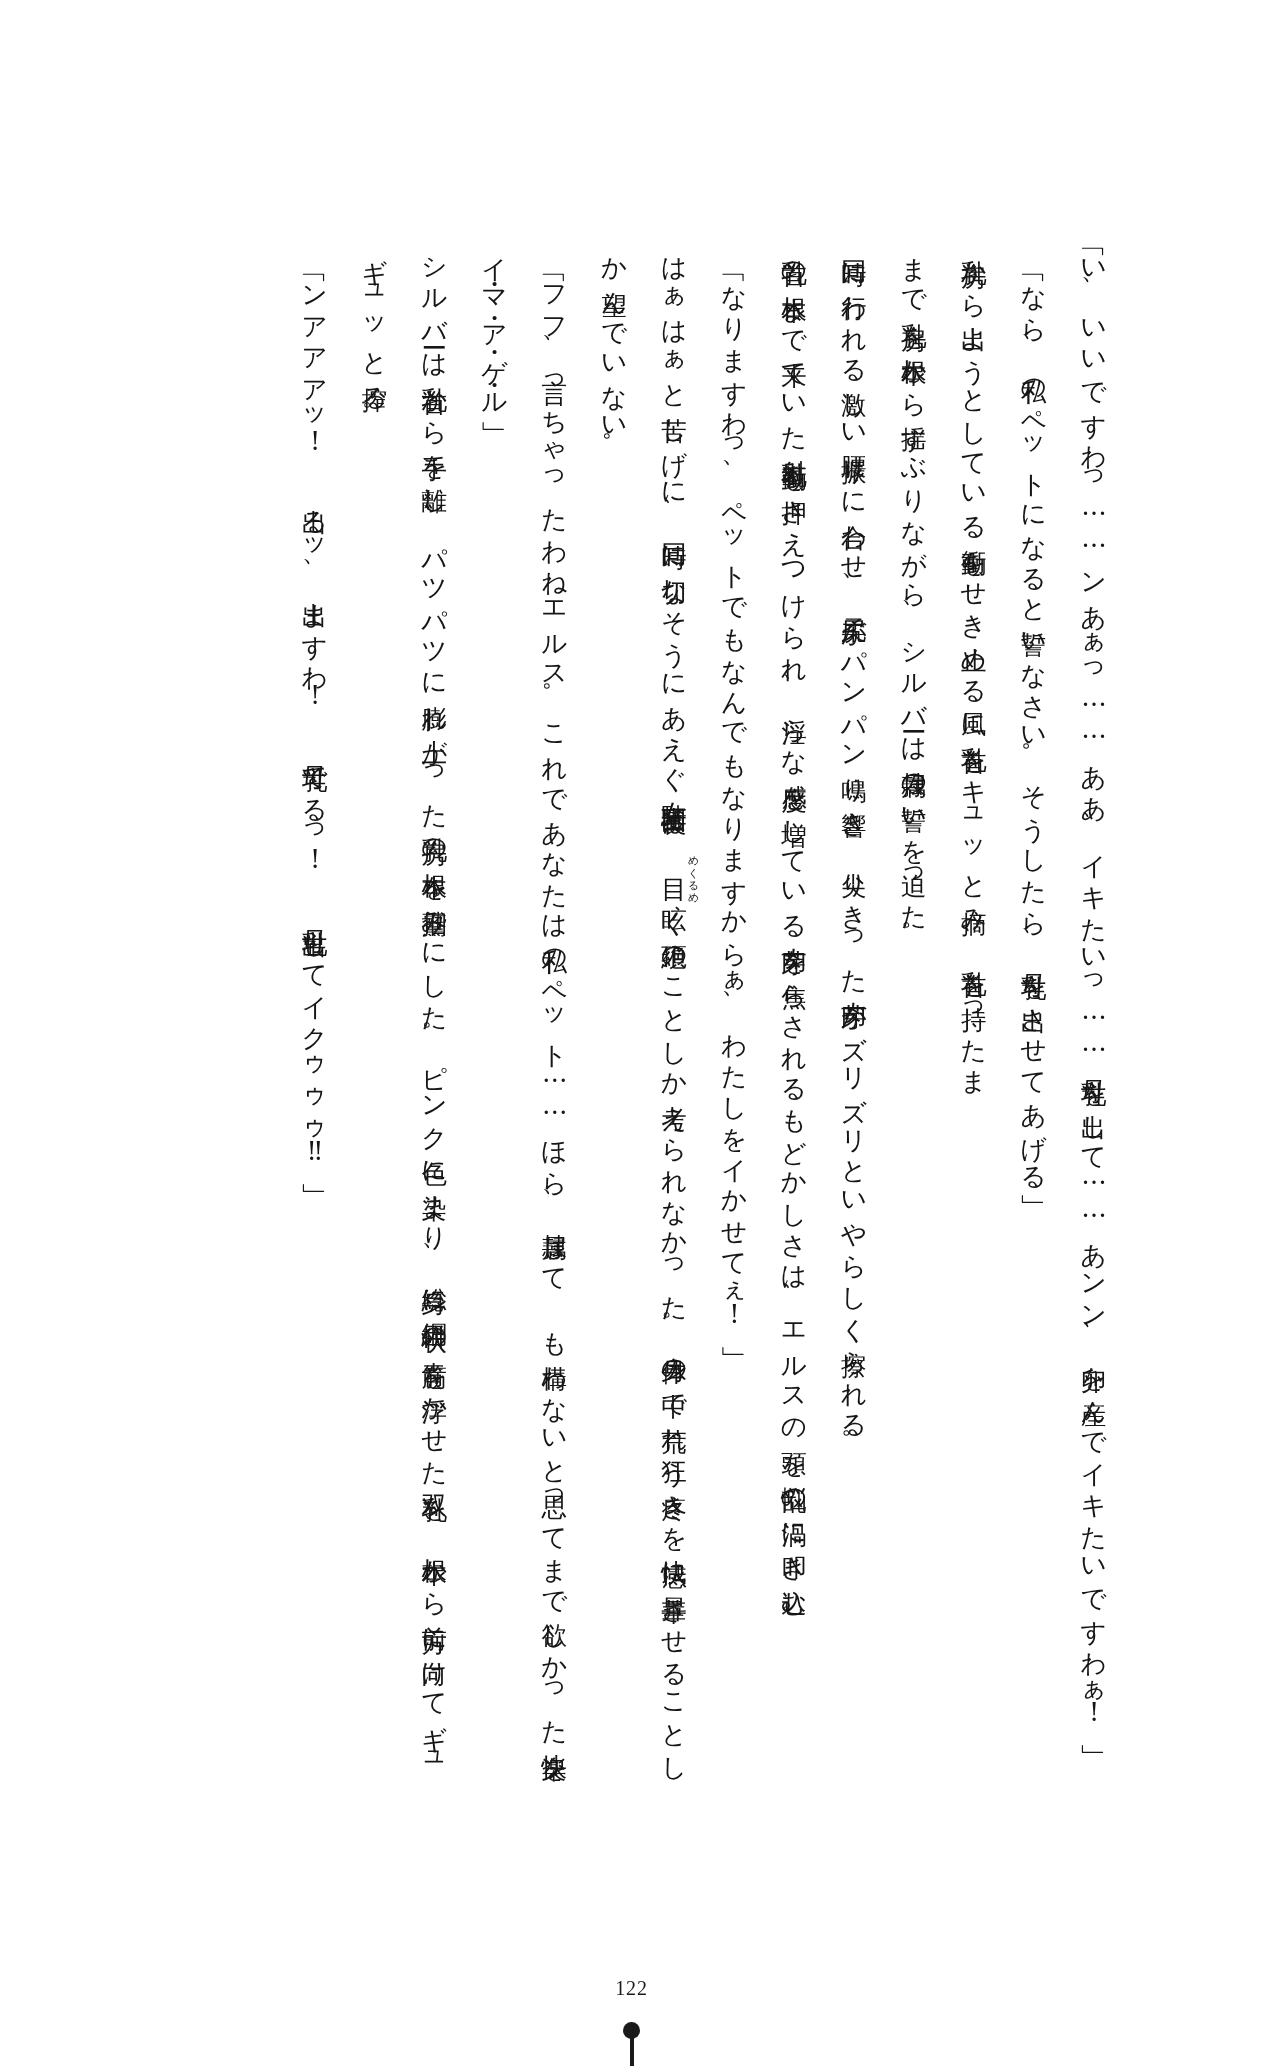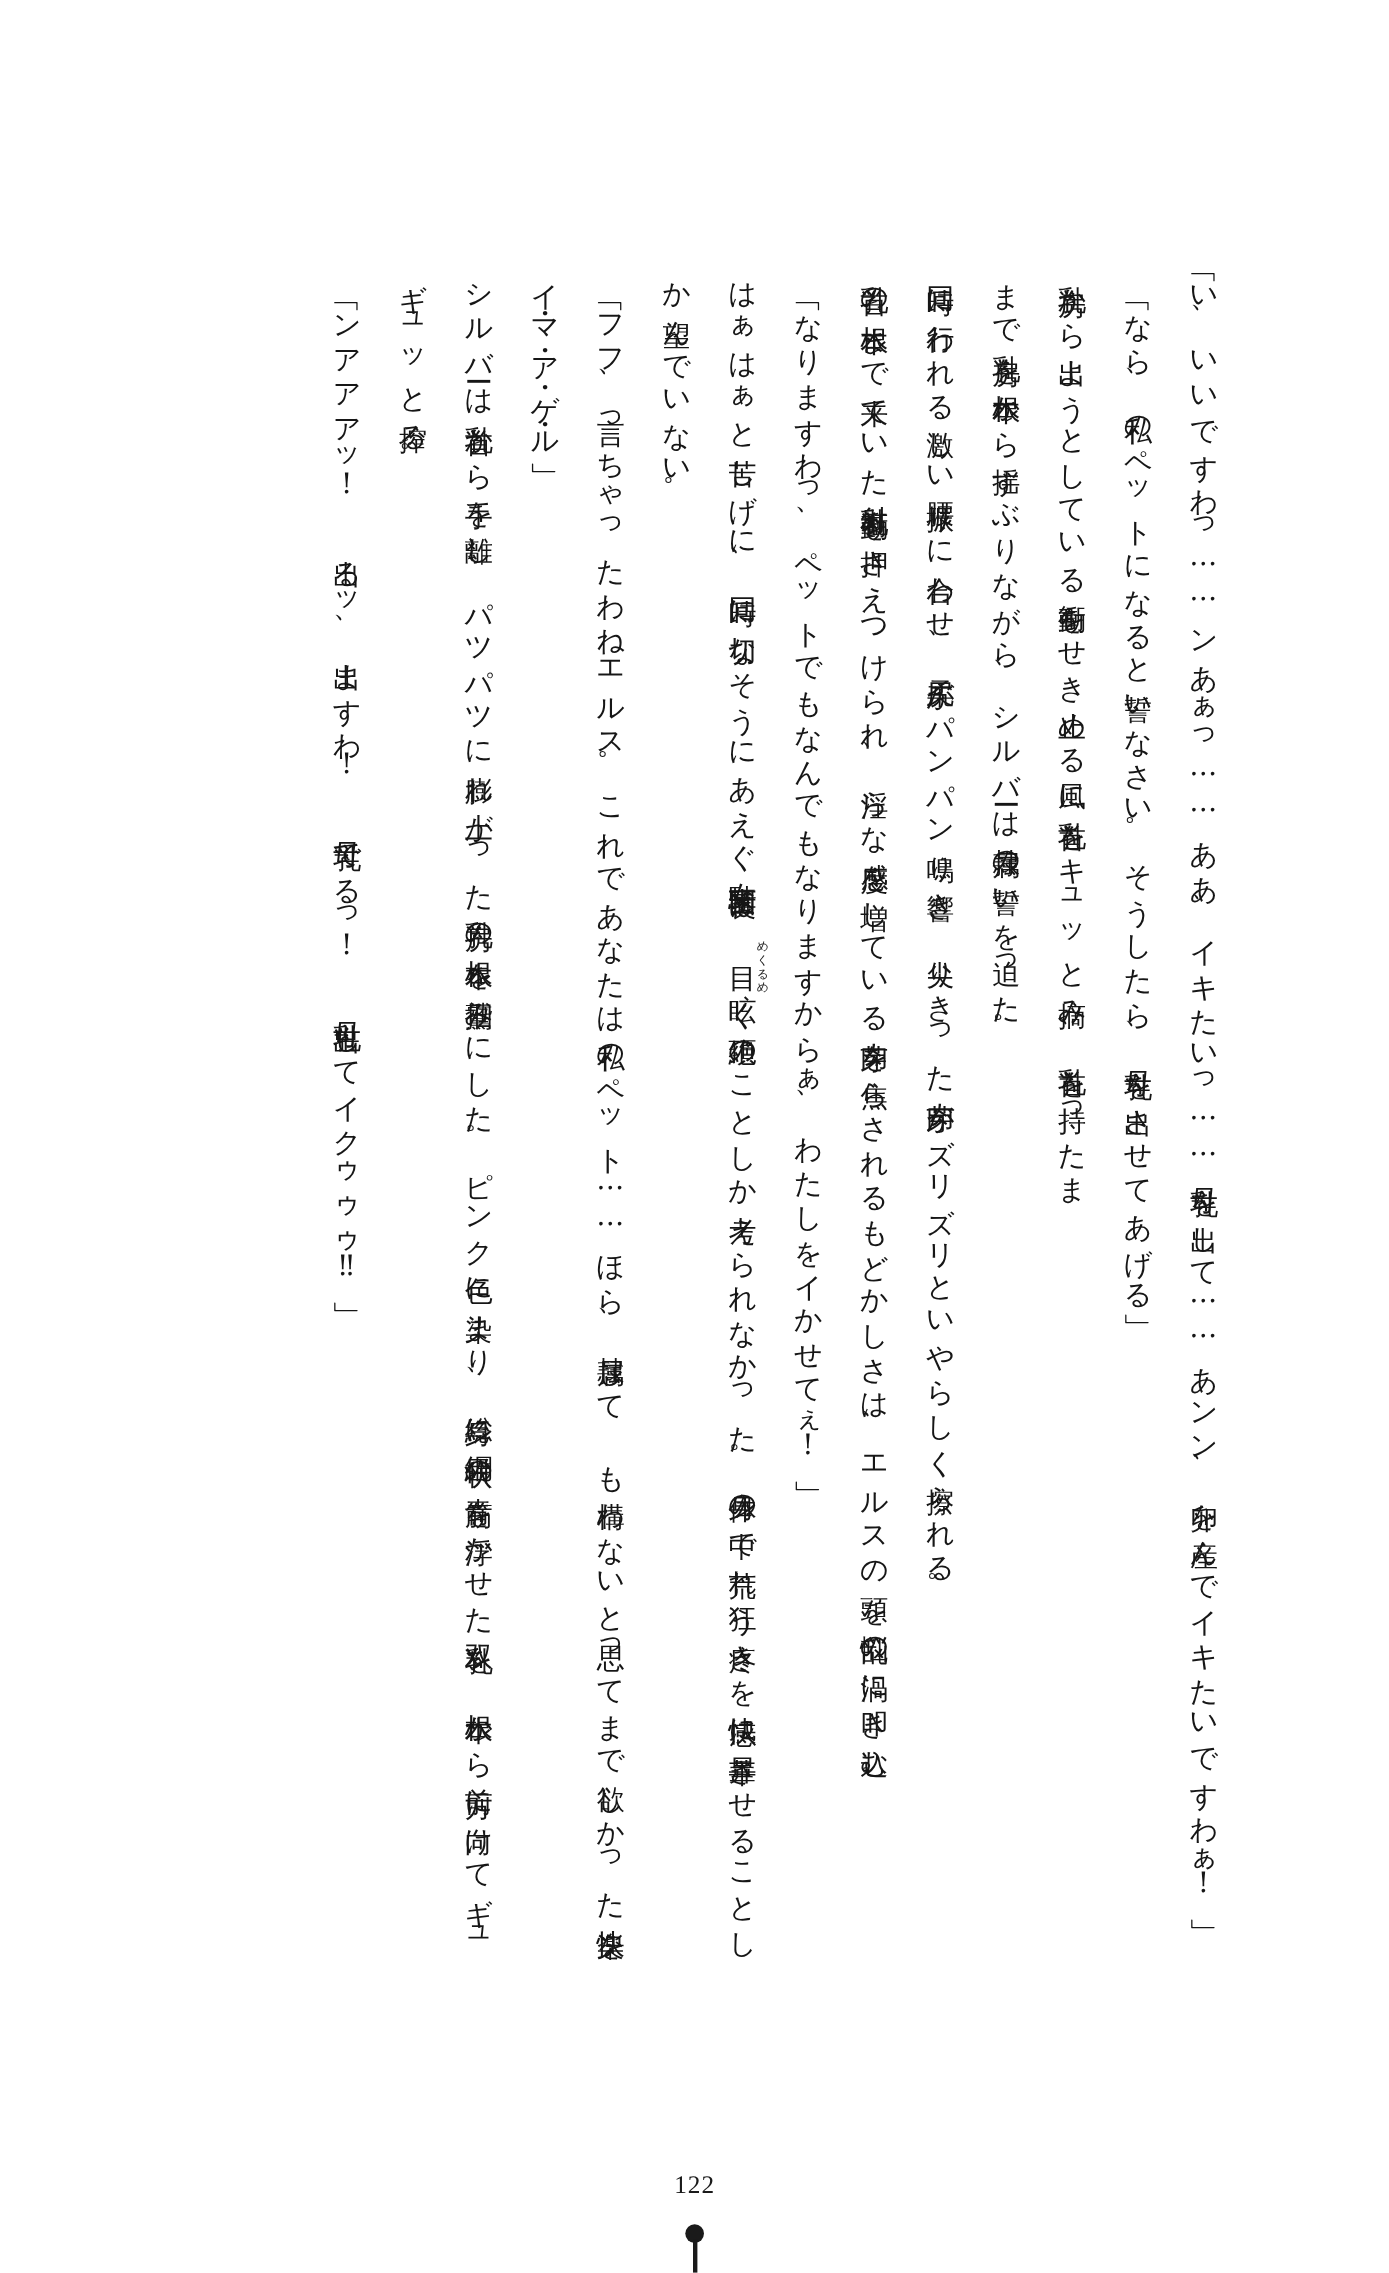--- a/index.html
+++ b/index.html
@@ -60,21 +60,21 @@
     color: #222;
   }
 
   .page-number {
     position: absolute;
     left: 0;
     right: 0;
     bottom: 66px;
     text-align: center;
     font-family: "Liberation Serif", "DejaVu Serif", serif;
-    font-size: 23px;
+    font-size: 20px;
     color: #1a1a1a;
     letter-spacing: 0.04em;
   }
 
   .footer-mark {
     position: absolute;
     left: 50%;
     bottom: 0;
     transform: translateX(-50%);
     width: 34px;

